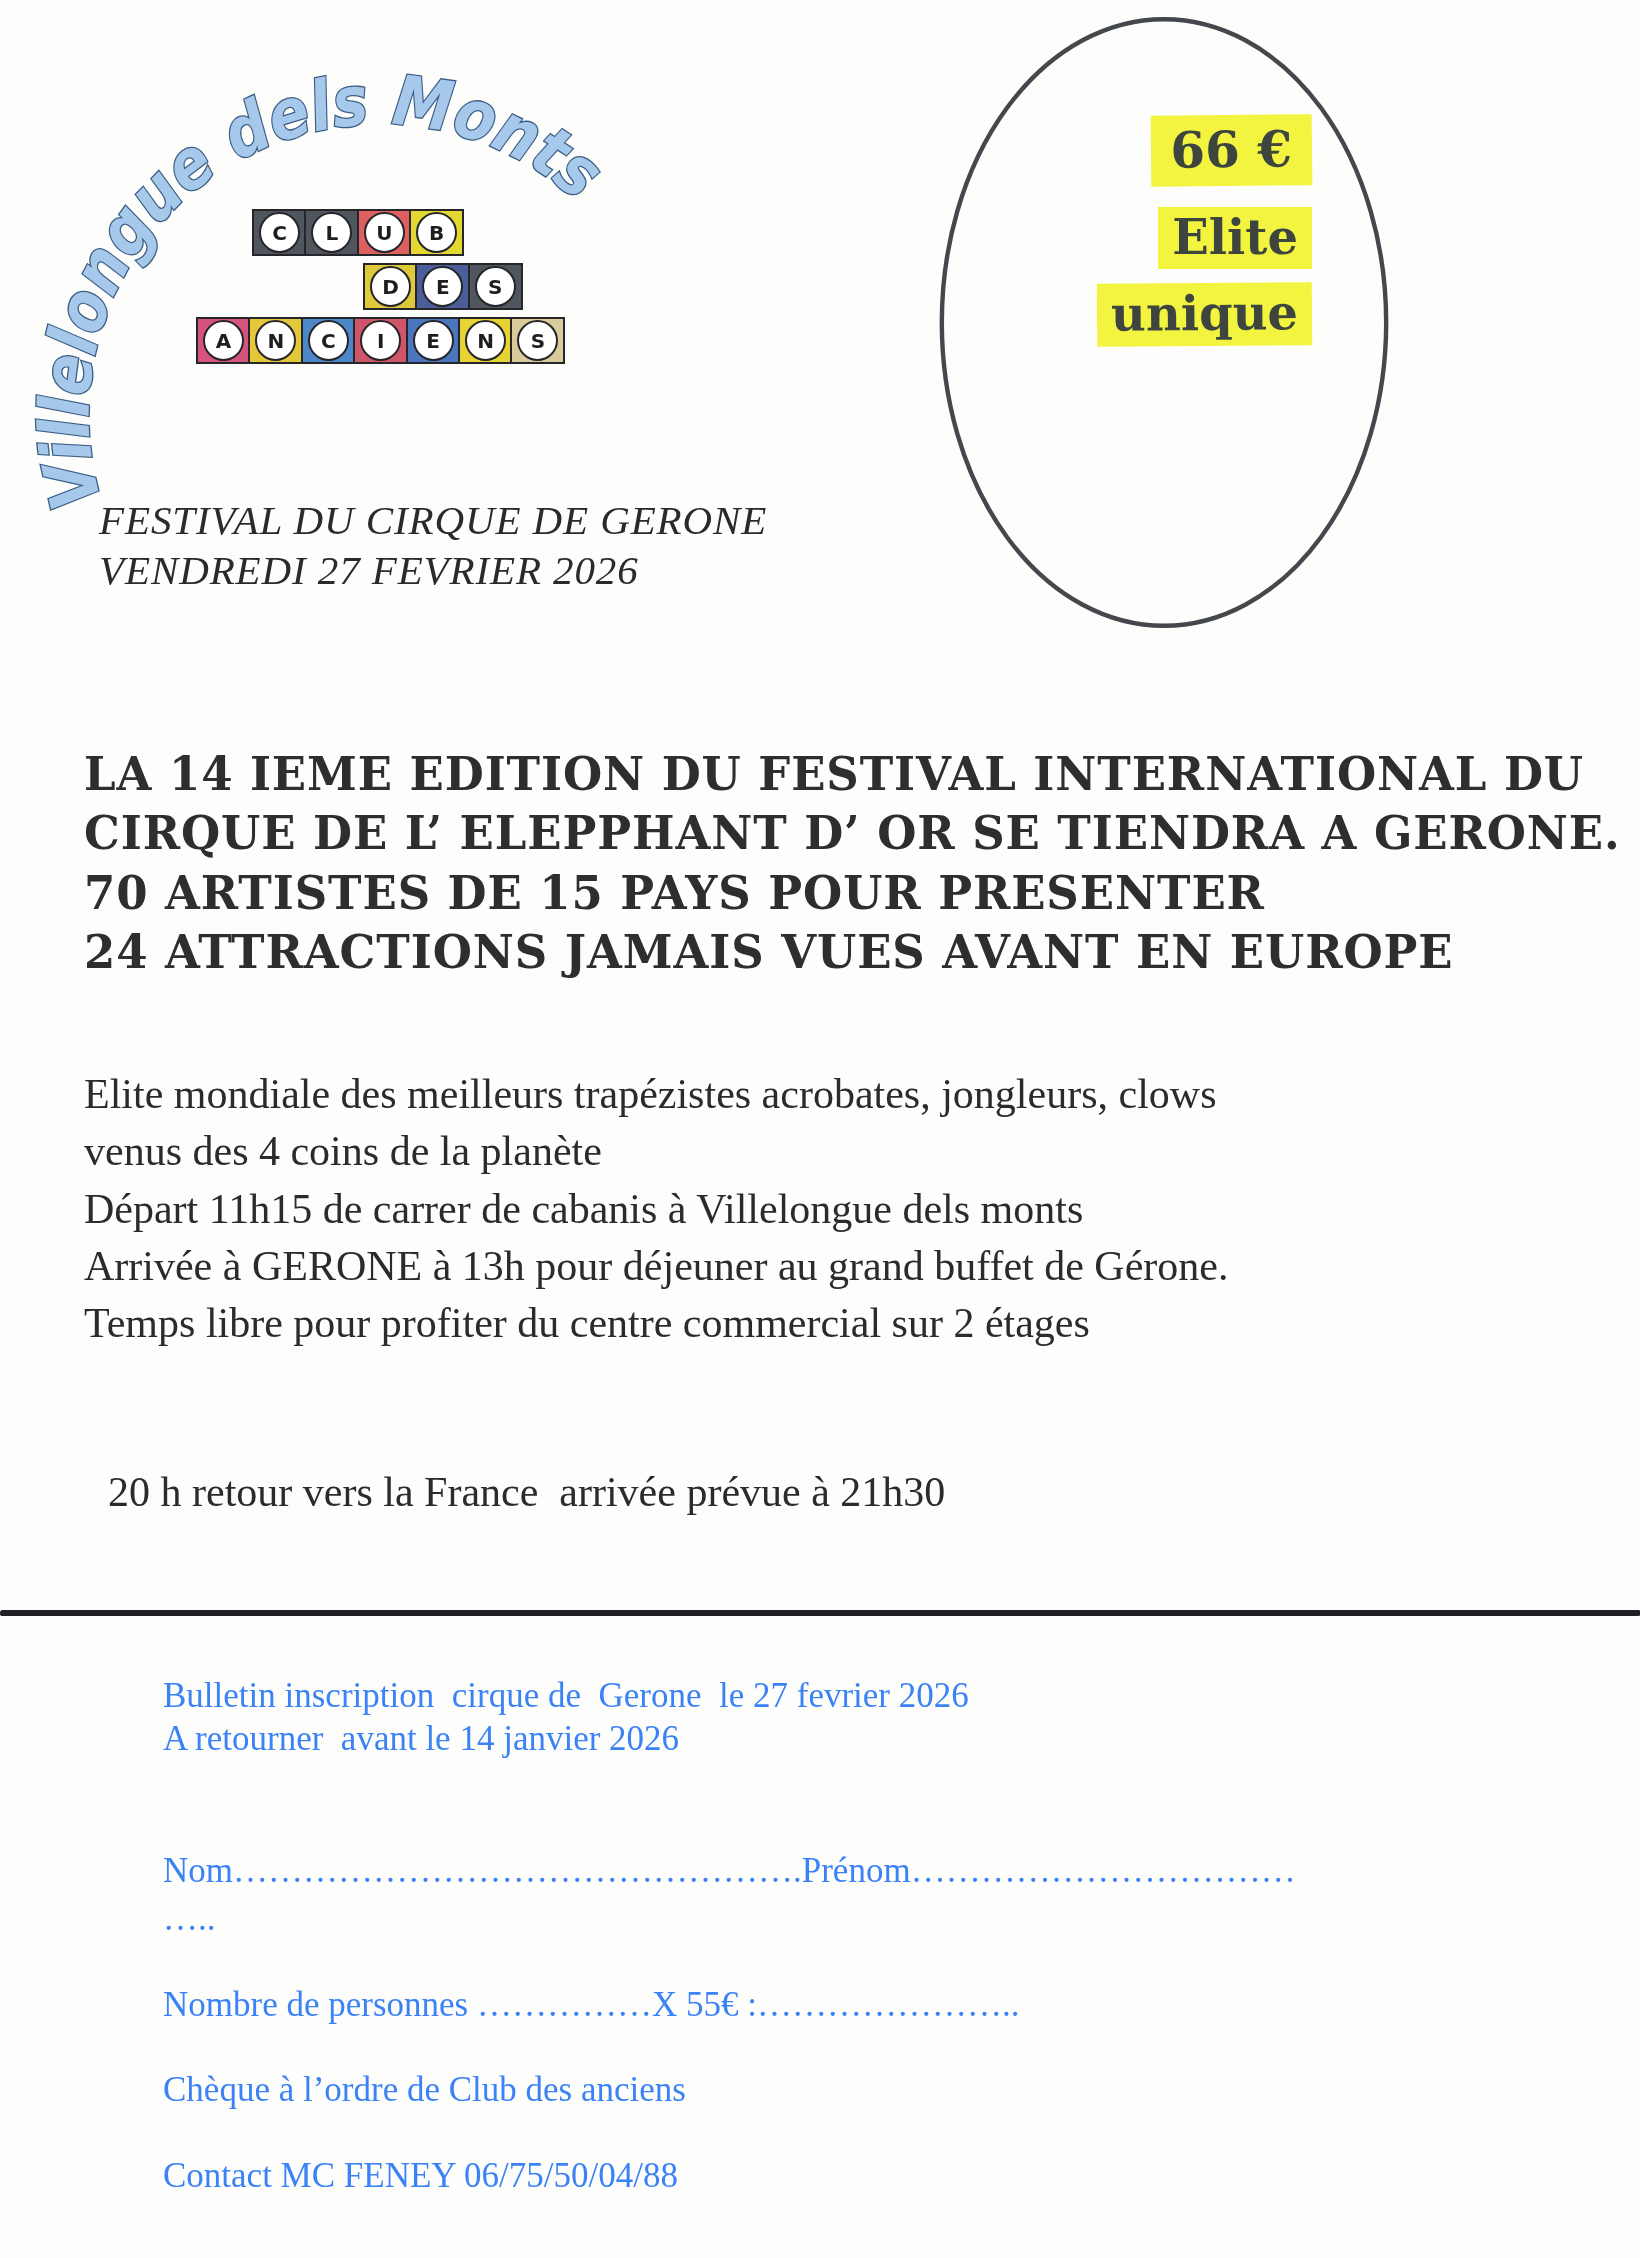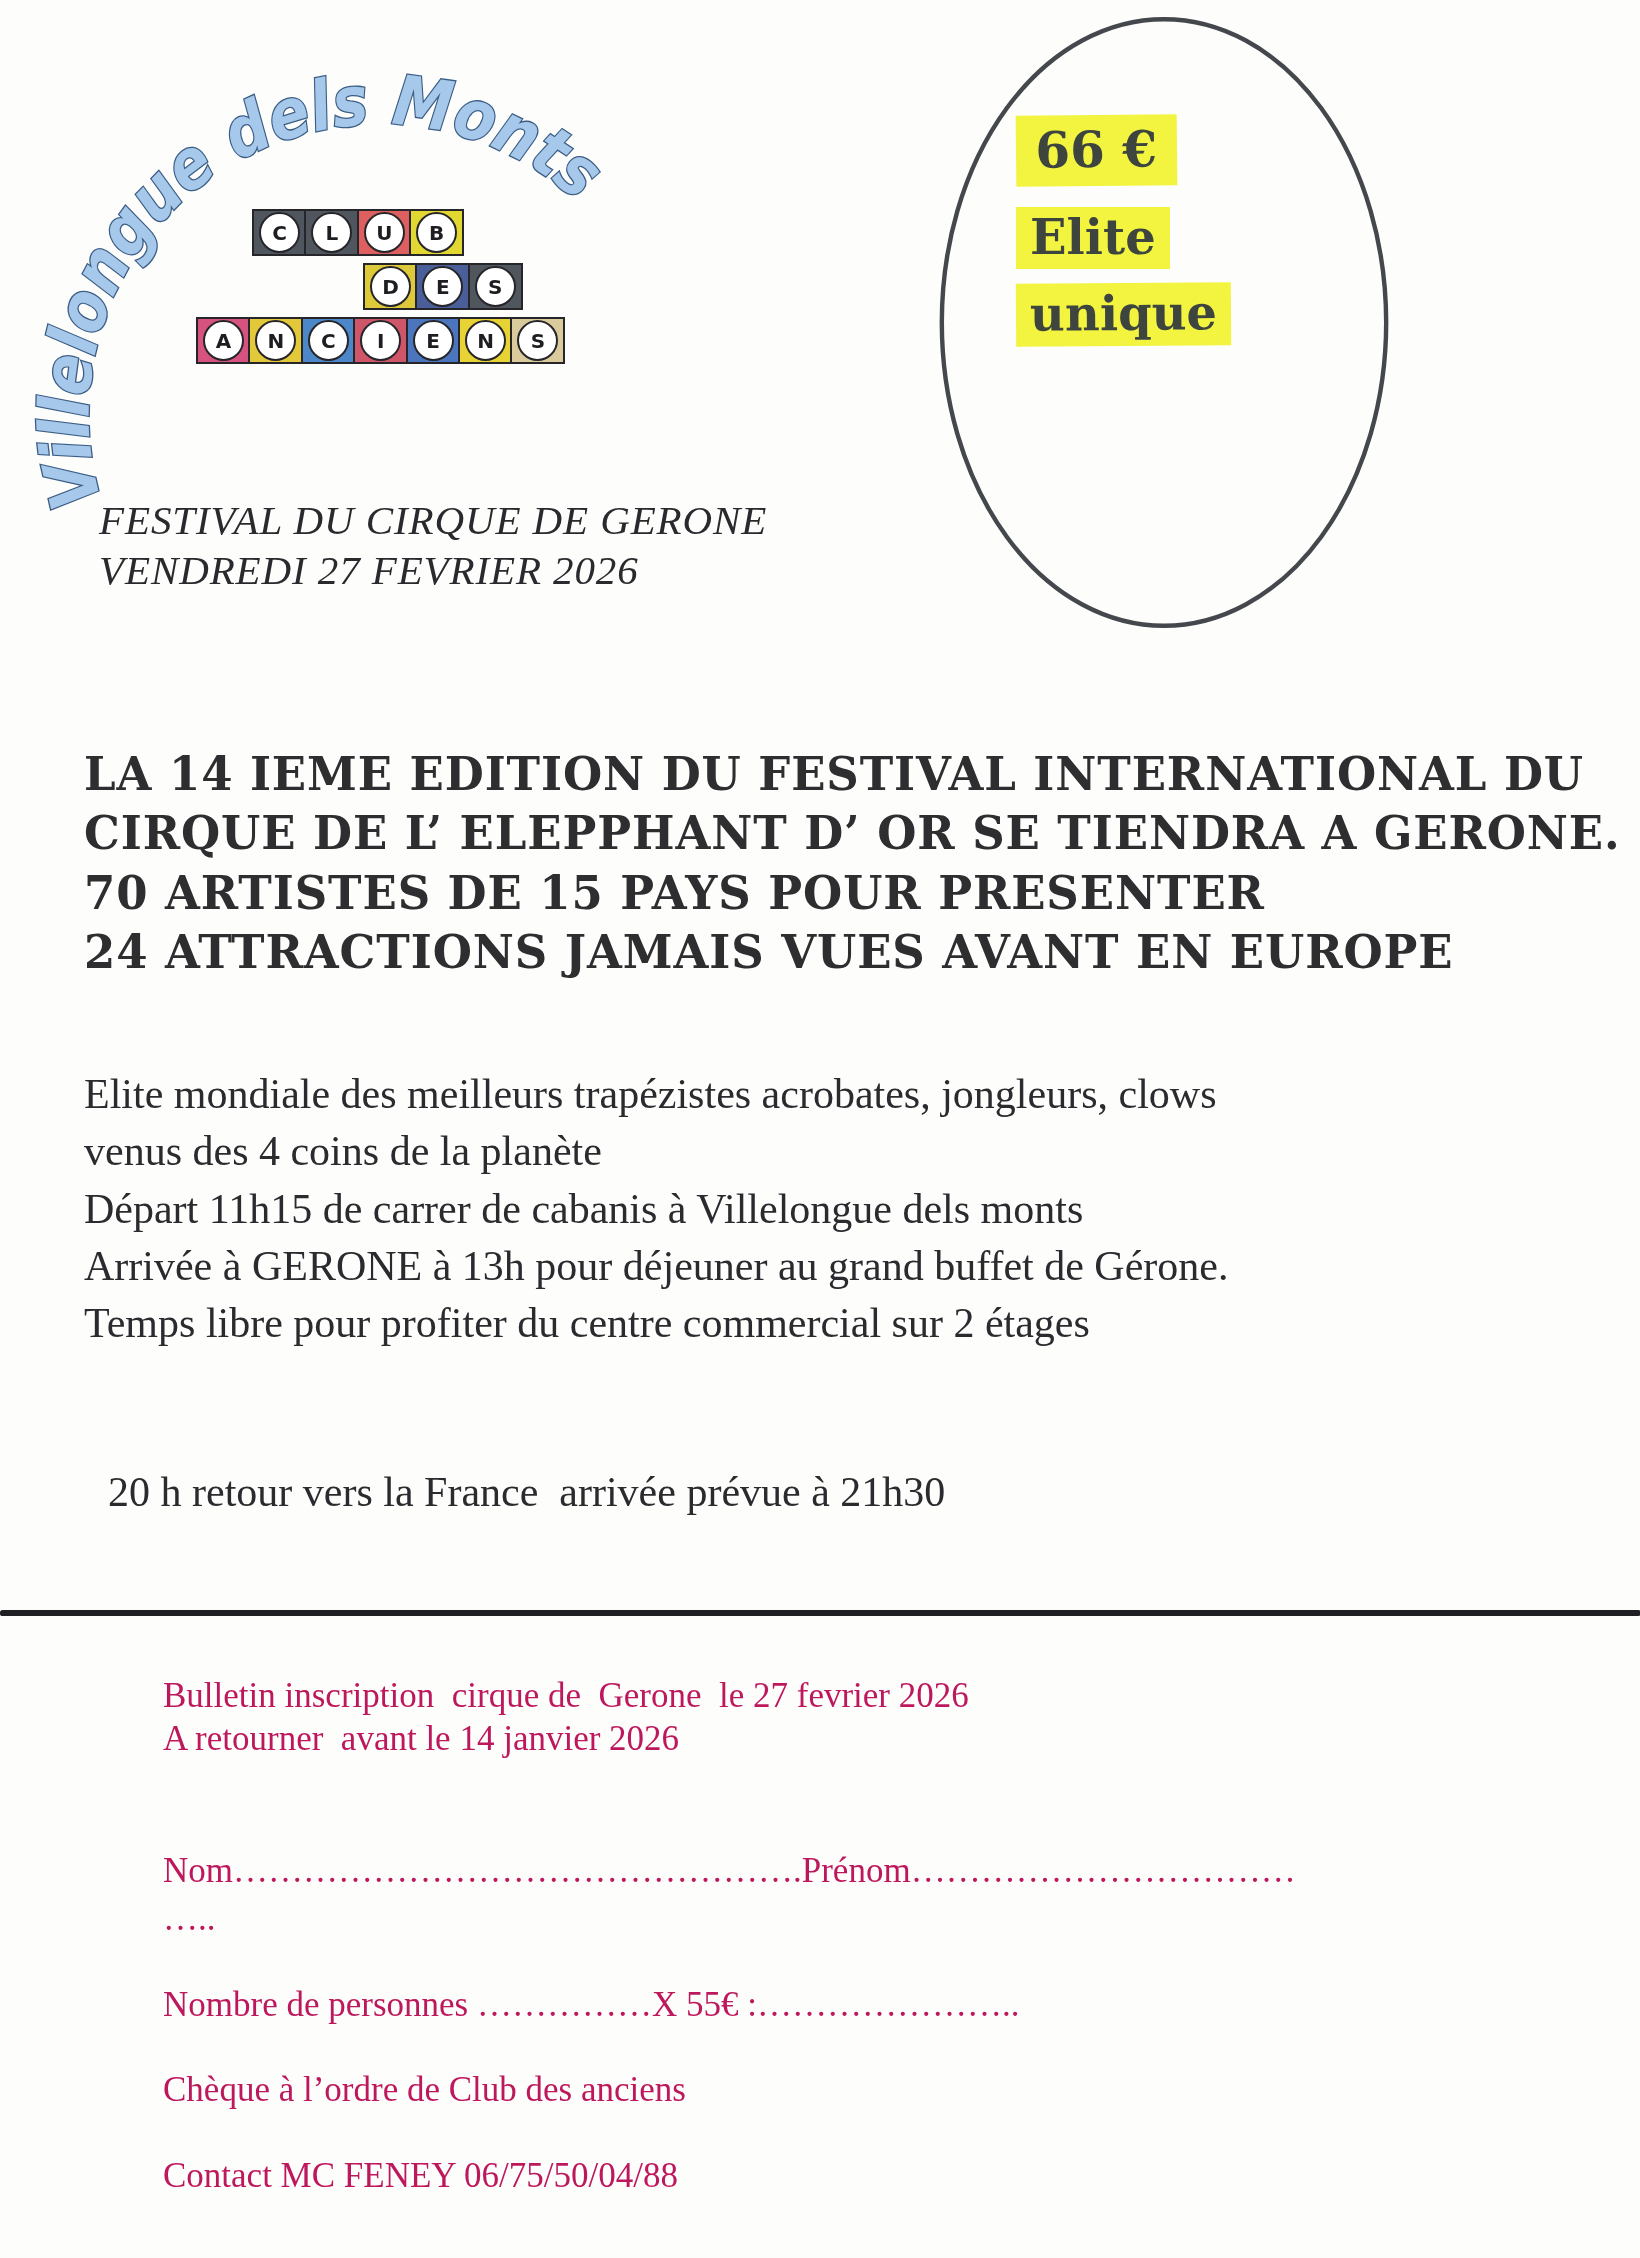--- a/index.html
+++ b/index.html
@@ -11,38 +11,38 @@
   .abs{position:absolute;}
   .doc-line{position:absolute;white-space:pre;color:#26262a;}
   .title-line{font-size:41px;letter-spacing:0.9px;color:#2a2a2e;font-style:italic;}
   .headline-line{
     font-family:"DejaVu Serif",serif;font-weight:700;
     font-size:45px;letter-spacing:0.9px;color:#2e2e31;
     transform:scaleY(1.04);transform-origin:left top;
   }
   .body-line{font-size:42px;color:#2b2b2f;margin-top:13px;}
   .return-line{font-size:42px;color:#2b2b2f;}
-  .form-line{font-size:35px;color:#be185d;}
+  .form-line{font-size:35px;color:#3b82f6;}
   .divider{position:absolute;background:#202024;border-radius:2.6px;}
 
   
   .tile-row{position:absolute;display:flex;}
   .tile{
     width:55px;height:47px;box-sizing:border-box;margin-left:-2.6px;
     border:2.6px solid #26262a;display:flex;align-items:center;justify-content:center;
   }
   .tile:first-child{margin-left:0;}
   .tile-circle{
     width:37px;height:37px;background:#ffffff;border:2.6px solid #26262a;border-radius:50%;
     display:flex;align-items:center;justify-content:center;
     font-family:"DejaVu Sans",sans-serif;font-weight:bold;font-size:20px;color:#1e1e22;
   }
 
   
-  .price-badge{position:absolute;left:1016px;top:115px;width:296px;text-align:left;}
+  .price-badge{position:absolute;left:1016px;top:115px;width:296px;text-align:right;}
   .hl{display:inline-block;font-family:"DejaVu Serif",serif;font-weight:700;}
   .hl-price{font-size:50px;padding:5.3px 19.4px 7px;transform:rotate(-0.6deg);}
   .hl-tarif{font-size:48px;padding:1.8px 14px 3.5px;}
   .hl-unique{font-size:48px;padding:1.8px 14px 5.3px;transform:rotate(-0.4deg);}
 </style>
 </head>
 <body>
 
 <div id="page" style="background: rgb(253, 253, 252);">
 

